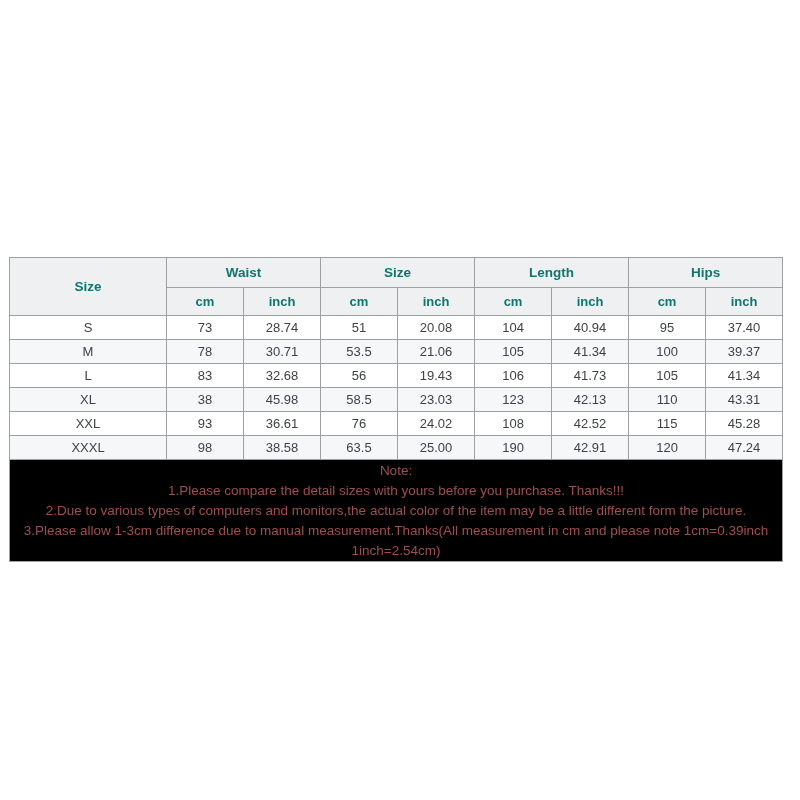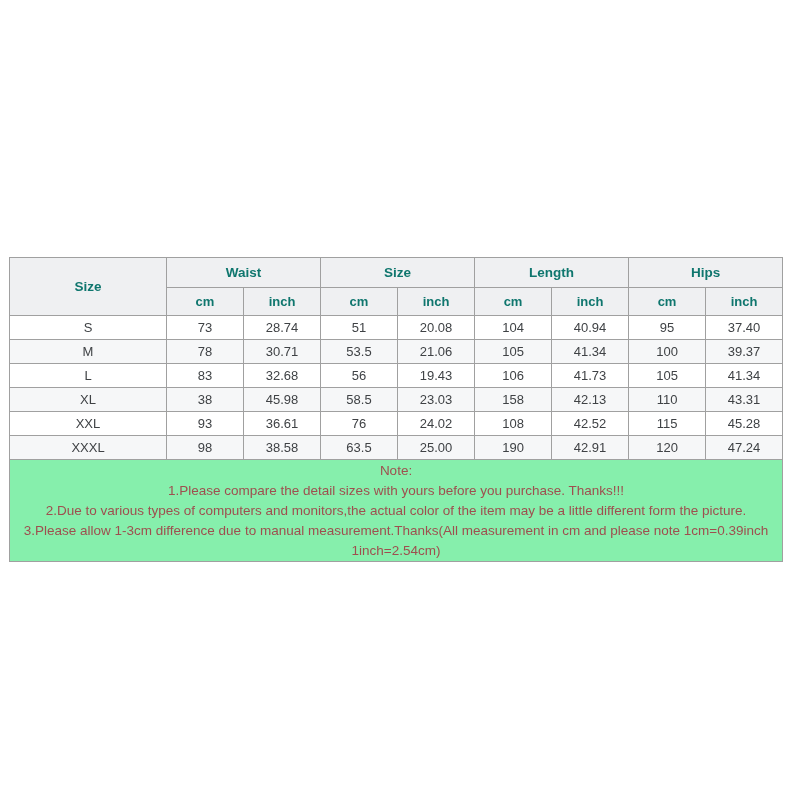--- a/index.html
+++ b/index.html
@@ -43,21 +43,21 @@
   }
   tr.group-row th { height: 29px; }
   tr.sub-row th { height: 27px; font-size: 13px; margin-left: 9px; }
   tbody td {
     height: 23px;
     color: #3f4245;
     background: #ffffff;
   }
   tbody tr.stripe td { background: #f6f7f8; }
   td.note-cell {
-    background: #86efac;
+    background: #000000;
     color: #9e4f4f;
     font-size: 13.5px;
     line-height: 20px;
     padding: 1px 8px 0 8px;
     white-space: normal;
     height: 80px;
     vertical-align: top;
   }
   .note-line { width: 100%; text-align: center; }
 </style>
@@ -129,21 +129,21 @@
         <td>41.73</td>
         <td>105</td>
         <td>41.34</td>
       </tr>
       <tr class="stripe">
         <td>XL</td>
         <td>38</td>
         <td>45.98</td>
         <td>58.5</td>
         <td>23.03</td>
-        <td>158</td>
+        <td>123</td>
         <td>42.13</td>
         <td>110</td>
         <td>43.31</td>
       </tr>
       <tr>
         <td>XXL</td>
         <td>93</td>
         <td>36.61</td>
         <td>76</td>
         <td>24.02</td>

